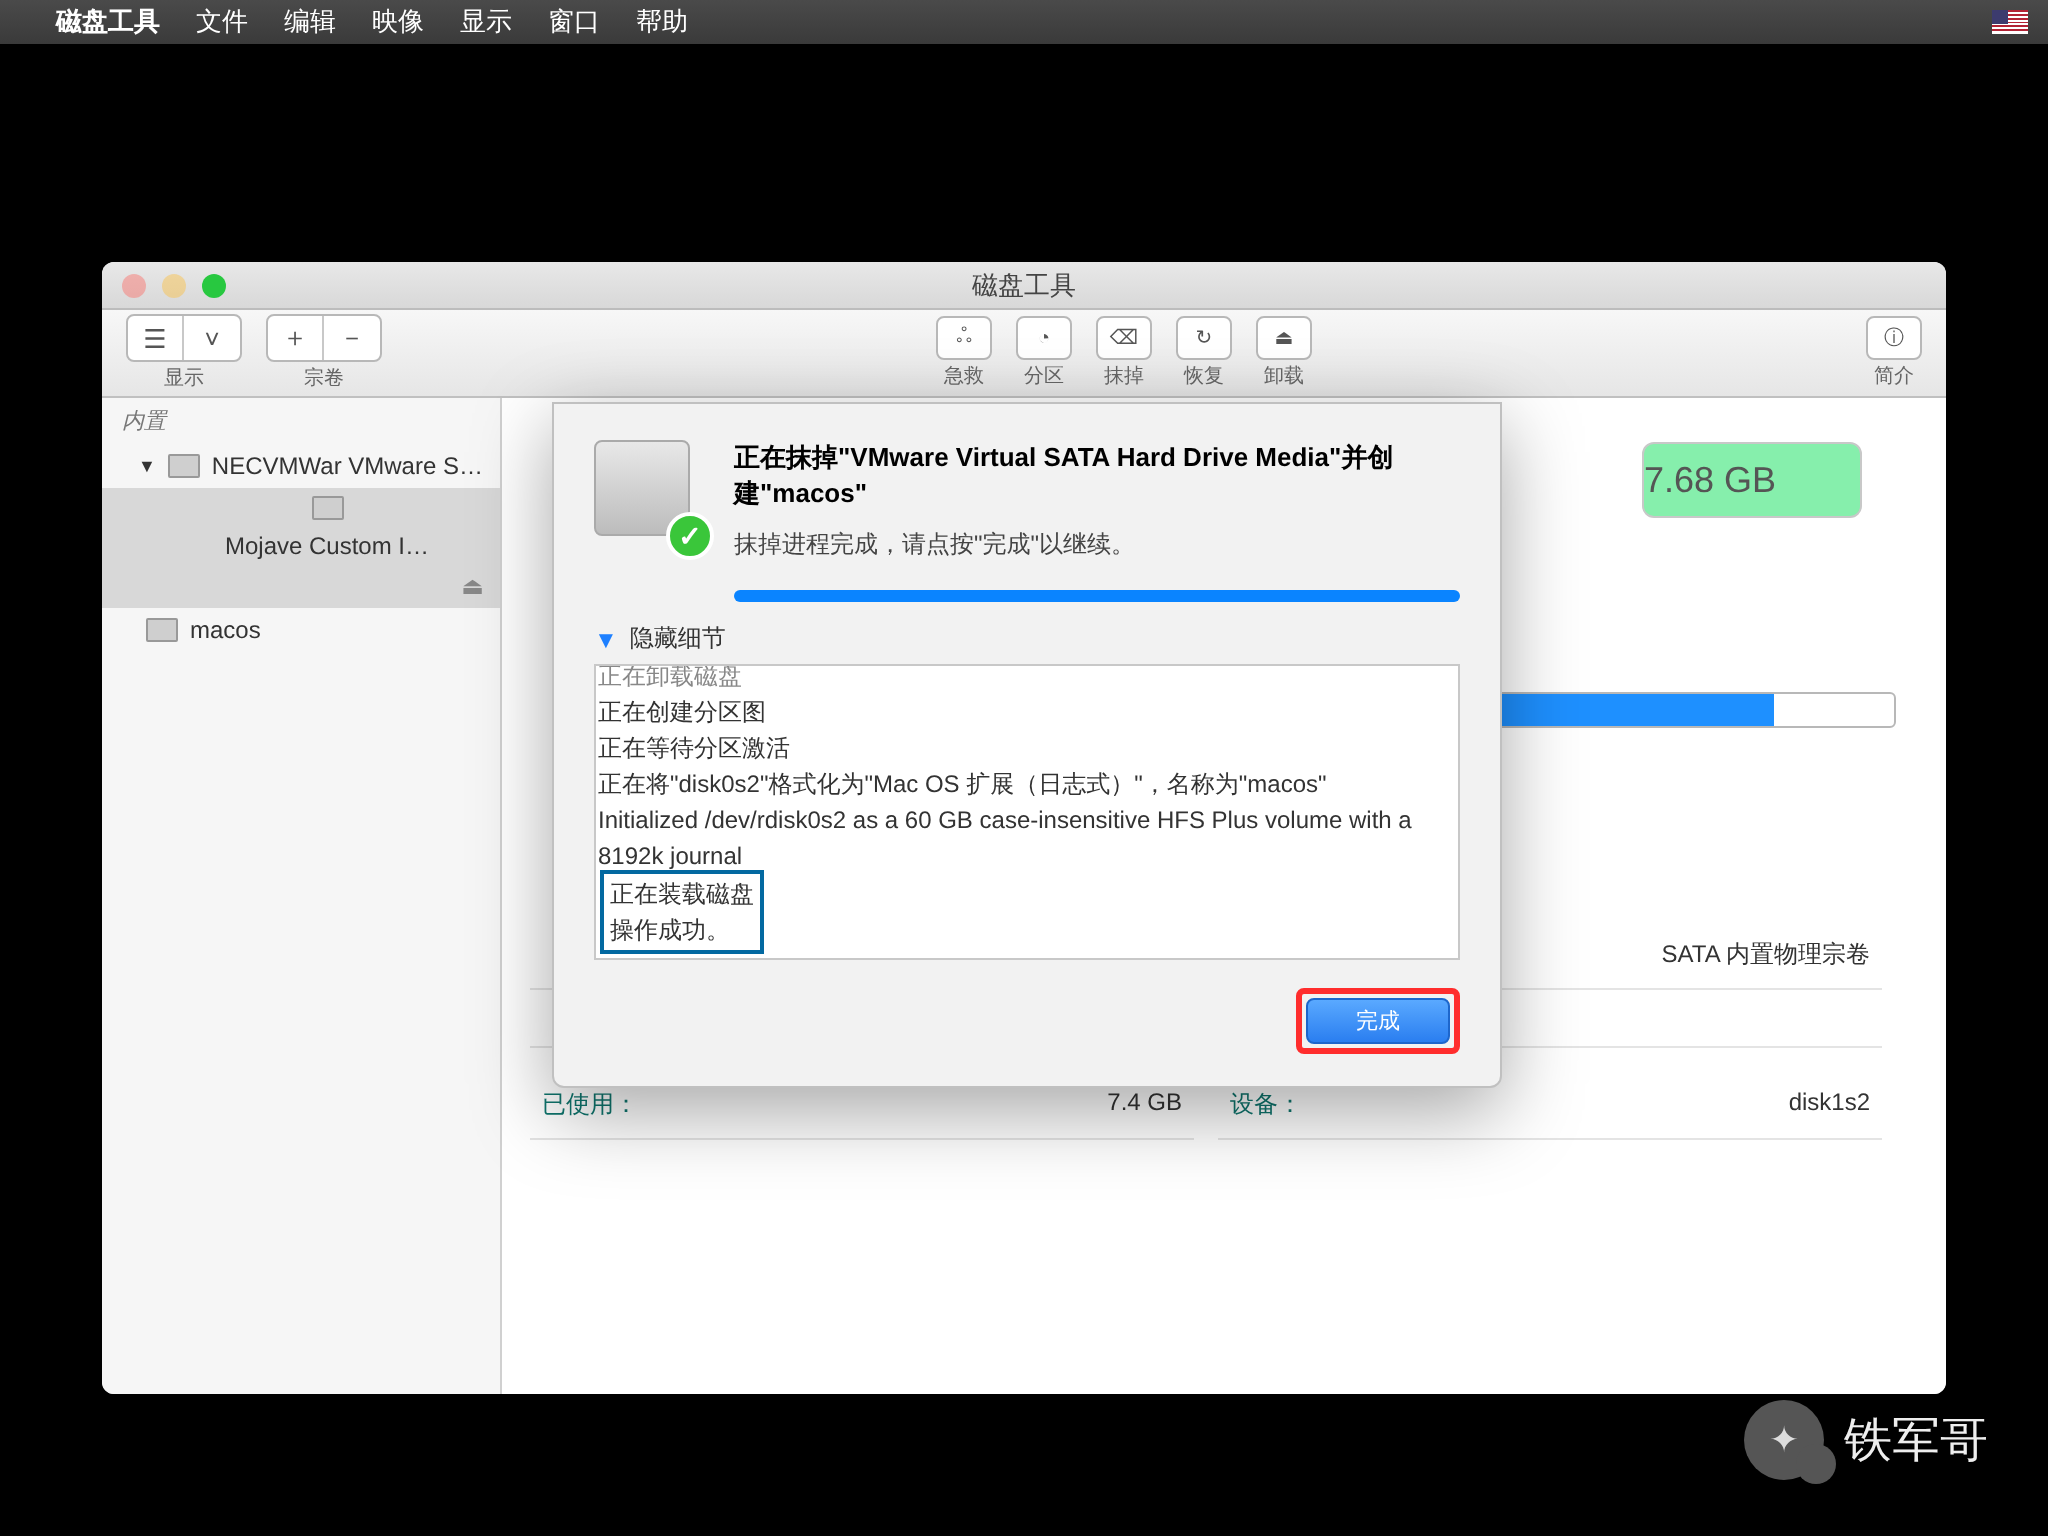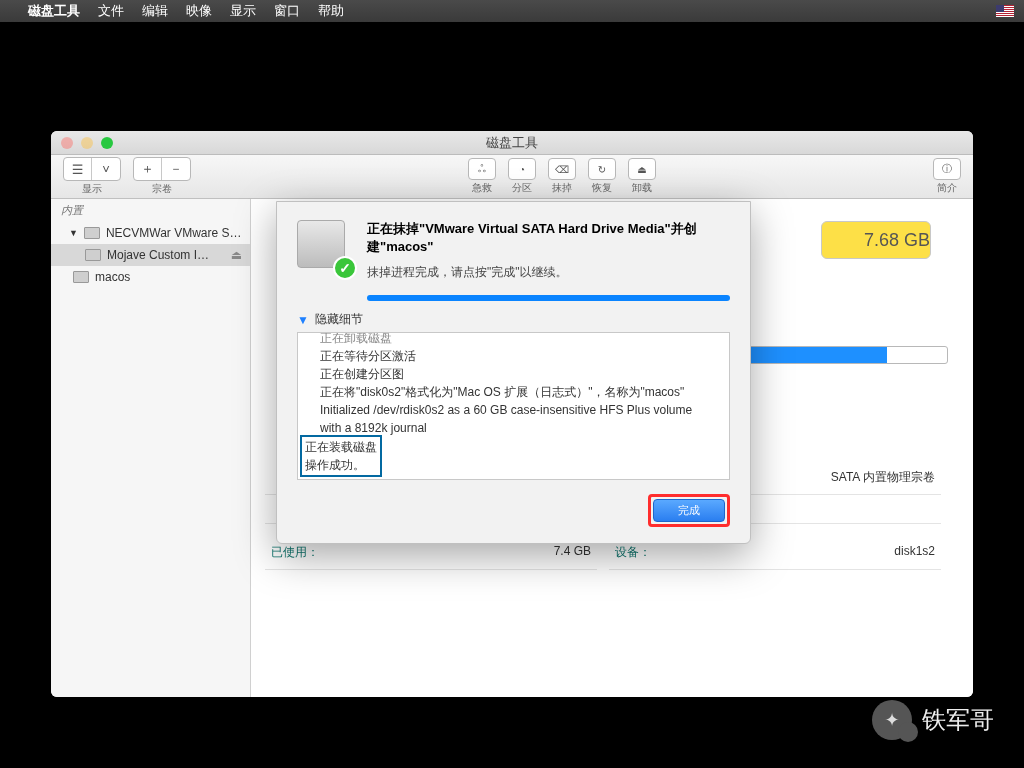--- a/index.html
+++ b/index.html
@@ -38,27 +38,27 @@
   .tb-btn:last-child{border-right:none;}
   .tb-single{border:1px solid #b8b8b8;border-radius:4px;background:#fff;width:28px;height:22px;display:flex;align-items:center;justify-content:center;}
   .toolbar .spacer{flex:1;}
   .tb-label{font-size:10px;color:#666;}
 
   .body{flex:1;display:flex;}
   .sidebar{width:200px;background:#f6f6f6;border-right:1px solid #d0d0d0;font-size:12px;color:#333;}
   .sb-head{padding:4px 10px;color:#777;font-size:11px;font-style:italic;}
   .sb-row{display:flex;align-items:center;gap:6px;padding:4px 8px 4px 18px;white-space:nowrap;overflow:hidden;text-overflow:ellipsis;}
   .sb-row.sel{background:#d8d8d8;}
-  .sb-indent{padding-left:34px;}
+  .sb-indent{padding-left:34px;flex-direction:column;}
   .disclose{font-size:9px;}
   .hdd-ico{width:16px;height:12px;background:#cfcfcf;border:1px solid #999;border-radius:1px;display:inline-block;}
   .eject{margin-left:auto;color:#888;}
 
   .main{flex:1;position:relative;background:#fff;}
-  .cap-pill{position:absolute;right:42px;top:22px;width:110px;height:38px;border:1px solid #c8c8c8;border-radius:6px;display:flex;align-items:center;justify-content:flex-end;font-size:18px;color:#555;background:#fde047;}
+  .cap-pill{position:absolute;right:42px;top:22px;width:110px;height:38px;border:1px solid #c8c8c8;border-radius:6px;display:flex;align-items:center;justify-content:flex-start;font-size:18px;color:#555;background:#86efac;}
 
   .usage-bar{position:absolute;left:25px;right:25px;top:147px;height:18px;border:1px solid #b8b8b8;border-radius:3px;background:#fff;overflow:hidden;}
   .usage-fill{height:100%;background:#1e90ff;width:91%;}
 
   .info-grid{position:absolute;left:14px;right:32px;top:262px;display:grid;
     grid-template-columns:1fr 1fr;column-gap:24px;row-gap:0;font-size:12px;color:#333;gap:12px;}
   .info-cell{display:flex;justify-content:space-between;border-bottom:1px solid #e4e4e4;padding:8px 6px;}
   .info-cell .k{color:#0f766e;}
   .info-cell .v{color:#333;}
 
@@ -69,21 +69,21 @@
   .sheet-head{display:flex;gap:14px;}
   .sheet-ico{width:56px;height:56px;position:relative;}
   .drive-ic{width:48px;height:48px;border:1px solid #aaa;border-radius:4px;background:linear-gradient(#e8e8e8,#bcbcbc);}
   .badge{width:24px;height:24px;border-radius:50%;background:#3ac63a;border:2px solid #fff;position:absolute;right:-4px;bottom:-4px;display:flex;align-items:center;justify-content:center;color:#fff;font-size:14px;font-weight:bold;}
   .sheet-title{font-size:13px;font-weight:bold;line-height:1.4;}
   .sheet-sub{font-size:12px;color:#444;margin-top:8px;}
   .prog{height:6px;background:#0a84ff;border-radius:3px;margin:14px 0 10px;}
   .details-toggle{display:flex;align-items:center;gap:6px;font-size:12px;color:#333;margin-bottom:4px;cursor:default;}
   .tri{color:#1e80ff;}
   .log{background:#fff;border:1px solid #c8c8c8;height:148px;overflow:auto;
-    font-size:12px;color:#333;padding:4px 22px;line-height:1.5;position:relative;}
+    font-size:12px;color:#333;padding:4px 1px;line-height:1.5;position:relative;}
   .log-hi{border:2px solid #0369a1;position:absolute;left:2px;bottom:2px;padding:1px 3px;}
   .sheet-buttons{display:flex;justify-content:flex-end;margin-top:14px;}
   .done-wrap{border:3px solid #ff2d2d;padding:2px;border-radius:4px;}
   .btn-done{background:linear-gradient(#5aa9ff,#2a7ef0);color:#fff;border:1px solid #1d66cc;border-radius:4px;padding:3px 24px;font-size:11px;}
 
   
   .wm{position:absolute;right:30px;bottom:28px;display:flex;align-items:center;gap:10px;color:#eee;font-size:24px;}
   .wm-ico{width:40px;height:40px;border-radius:50%;background:#555;display:flex;align-items:center;justify-content:center;color:#ddd;font-size:18px;position:relative;}
   .wm-ico::after{content:"";position:absolute;right:-6px;bottom:-2px;width:20px;height:20px;border-radius:50%;background:#555;}
 </style>
@@ -245,22 +245,22 @@
     </div>
   </div>
 
   <div class="details-toggle">
     <span class="tri">▼</span>
     <span>隐藏细节</span>
   </div>
 
   <div class="log">
     <div style="margin-top:-8px;color:#888">正在卸载磁盘</div>
+    <div>正在创建分区图</div>
     <div>正在等待分区激活</div>
-    <div>正在创建分区图</div>
     <div>正在将"disk0s2"格式化为"Mac OS 扩展（日志式）"，名称为"macos"</div>
     <div>Initialized /dev/rdisk0s2 as a 60 GB case-insensitive HFS Plus volume with a 8192k journal</div>
     <div class="log-hi">
       <div>正在装载磁盘</div>
       <div></div>
       <div>操作成功。</div>
     </div>
   </div>
 
   <div class="sheet-buttons">

